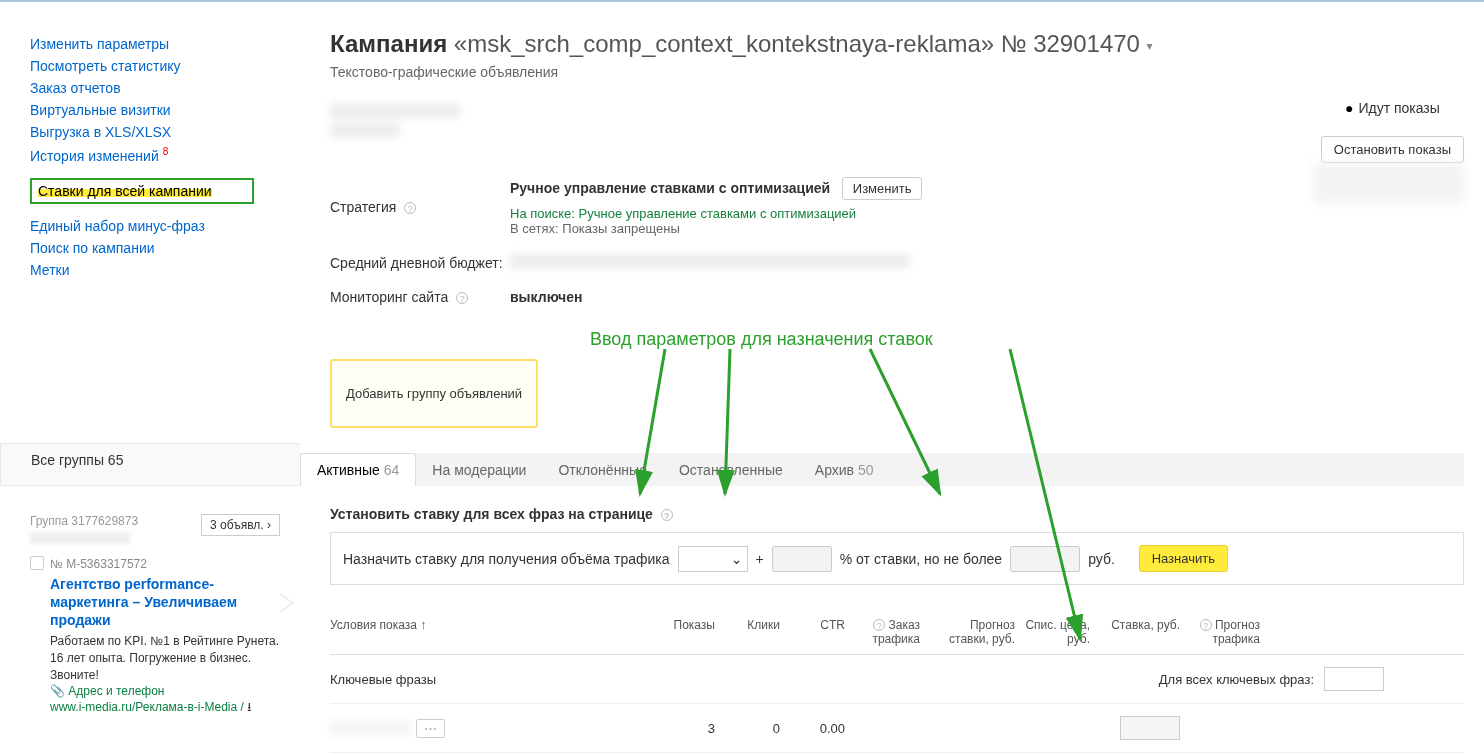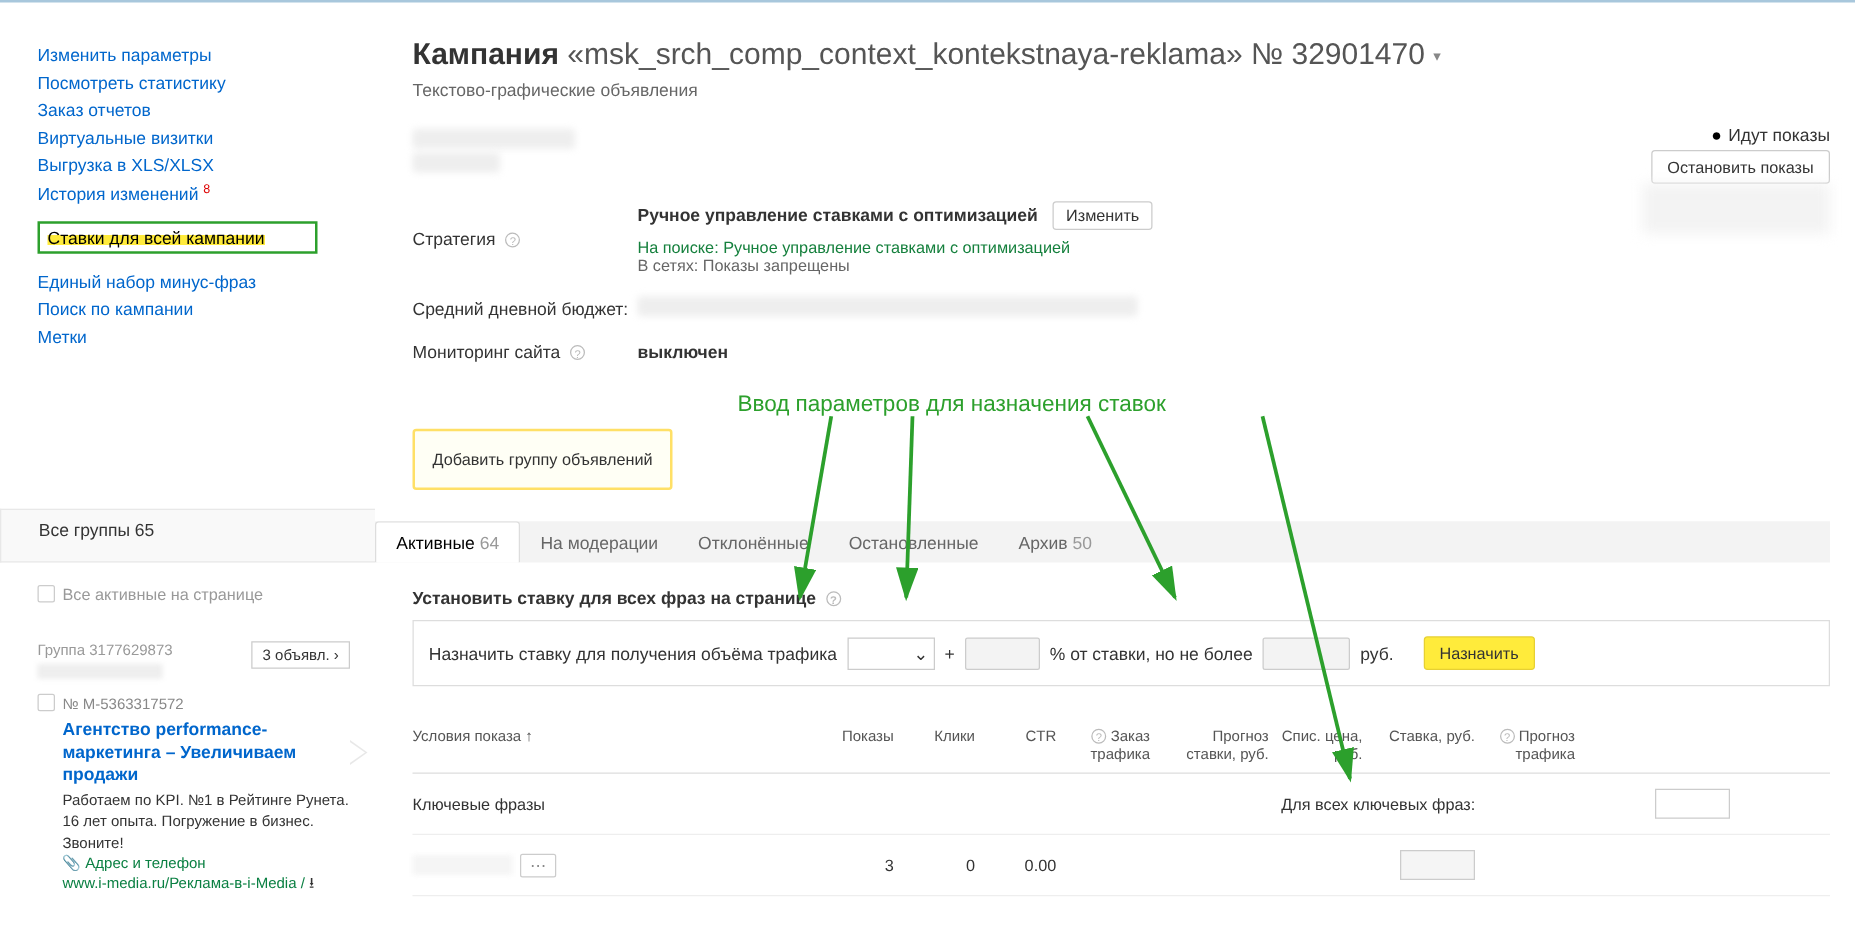--- a/index.html
+++ b/index.html
@@ -44,39 +44,39 @@
       background: linear-gradient(transparent 40%, #ffeb3b 40%, #ffeb3b 90%, transparent 90%);
       color: #000;
     }
     h1 { font-size: 24px; font-weight: normal; margin: 0 0 6px 0; }
     h1 .bold { font-weight: bold; }
     h1 .chev { font-size: 12px; color: #888; vertical-align: middle; }
     .subtitle { color: #666; font-size: 14px; margin-bottom: 20px; }
     .redacted-lg { width: 130px; height: 16px; background: #eee; border-radius: 3px; filter: blur(3px); margin: 3px 0; }
     .status-row { display: flex; justify-content: space-between; align-items: flex-start; }
     .status-badge-area { text-align: right; }
-    .status-line { text-align: right; margin-bottom: 4px; font-size: 14px; }
+    .status-line { text-align: center; margin-bottom: 20px; font-size: 14px; }
     .status-line::before { content: "●"; color: #000; margin-right: 5px; }
     .btn {
       display: inline-block;
       background: #fff;
       border: 1px solid #ccc;
       border-radius: 3px;
       padding: 5px 12px;
       font-size: 13px;
       cursor: pointer;
     }
     .btn-yellow {
       background: #ffeb3b;
       border: 1px solid #e6d033;
     }
     .btn-yellow-outline {
       background: #fffff5;
       border: 2px solid #ffe066;
-      padding: 15px 14px;
+      padding: 25px 14px;
     }
     .param-row { display: flex; align-items: center; margin: 14px 0; font-size: 14px; }
     .param-label { width: 180px; color: #333; }
     .param-value { color: #333; }
     .help-circle {
       display: inline-block;
       width: 12px; height: 12px;
       border: 1px solid #bbb;
       border-radius: 50%;
       font-size: 9px;
@@ -403,21 +403,21 @@
       </span>
     </div>
 
     <div class="kwrow">
       <span class="th-cond bold">Ключевые фразы</span>
       <span class="th-num"></span>
         <span class="th-num"></span>
         <span class="th-num"></span>
       <span class="th-obj"></span>
         <span class="th-prog"></span>
-      <span style="flex:1;">Для всех ключевых фраз:</span>
+      <span style="flex:1;text-align:right">Для всех ключевых фраз:</span>
       <input class="rate-all-input" style="">
       <span class="th-progtr"></span>
     </div>
 
     <div class="kwrow">
       <span class="th-cond" style="display:flex;gap:6px;align-items:center">
         <span class="kwred"></span>
         <span class="dots-btn">⋯</span>
       </span>
       <span class="th th-num">3</span>

